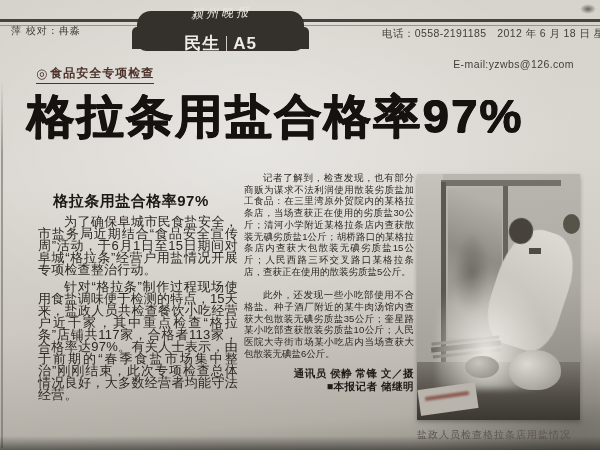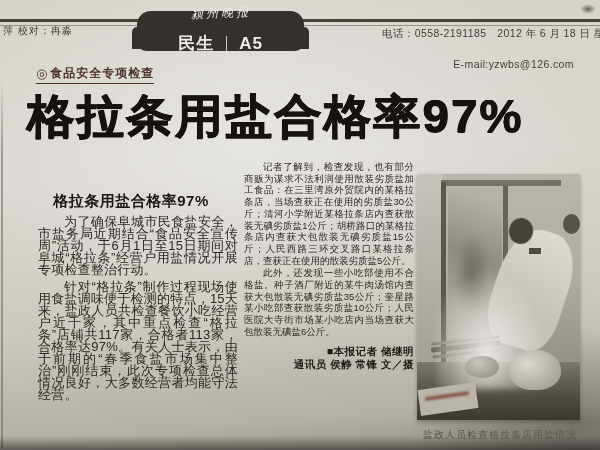--- a/index.html
+++ b/index.html
@@ -17,32 +17,32 @@
   .page::after{ 
     content:""; position:absolute; left:0; right:0; bottom:0; height:14px;
     background:linear-gradient(rgba(30,28,25,0), rgba(30,28,25,.55)); pointer-events:none;
   }
   .left-edge{ position:absolute; left:1px; top:80px; width:2px; height:368px;
     background:linear-gradient(rgba(60,55,48,.0), rgba(60,55,48,.4) 20%, rgba(60,55,48,.35)); }
   .corner-mark{ position:absolute; right:4px; top:4px; width:16px; height:10px;
     background:radial-gradient(ellipse at center, rgba(40,36,32,.65), rgba(40,36,32,0) 70%); }
 
   
-  .editor-note{ position:absolute; left:3px; top:24px; font-size:10px; color:#403b36; letter-spacing:1px; }
+  .editor-note{ position:absolute; left:11px; top:24px; font-size:10px; color:#403b36; letter-spacing:1px; }
   .header-rule{ position:absolute; left:0; top:19px; width:600px; height:3px; background:#46423c; }
   .header-rule-thin{ position:absolute; left:0; top:25px; width:600px; height:1px; background:#97938b; }
   .masthead{
     position:absolute; left:137px; top:11px; width:167px; height:40px;
     background:#34312d; border-radius:14px 14px 9px 9px; z-index:3;
     display:flex; flex-direction:column; align-items:center; justify-content:center;
     box-shadow:-14px 7px 0 -9px #34312d, 14px 7px 0 -9px #34312d;
   }
   .paper-name{ color:#e9e6e0; font-size:12px; font-family:"DejaVu Serif",serif; font-style:italic;
     letter-spacing:3px; transform:rotate(-2deg); line-height:12px; }
-  .section-row{ display:flex; align-items:center; gap:12px; margin-top:13px; }
+  .section-row{ display:flex; align-items:center; gap:6px; margin-top:13px; }
   .section-name,.page-no{ color:#efece6; font-size:17px; font-weight:bold; letter-spacing:1px; }
   .section-divider{ width:1px; height:15px; background:#cfccc6; }
   .contact{ position:absolute; left:382px; top:27px; width:192px; text-align:right;
     font-size:10.5px; color:#423d38; }
   .contact .row1{ letter-spacing:.4px; white-space:nowrap; }
   .contact .row2{ margin-top:17px; letter-spacing:.4px; }
 
   
   .badge{ position:absolute; left:36px; top:65px; font-size:12px; font-weight:bold; color:#4c322a;
     border-bottom:1.5px solid #4c322a; padding-bottom:1px; letter-spacing:1px; display:flex; align-items:center; gap:2px;}
@@ -63,21 +63,21 @@
     font-size:12px; line-height:16.5px; color:#33291f; text-indent:2em; text-align:justify;
     width:186px; margin-left:12px; }
   .sub-left{ text-align:center; font-size:15px; font-weight:bold; color:#1c1813;
     margin-top:16px; letter-spacing:.5px; }
   .body-left p{ font-size:13px; line-height:12px; text-align:justify; text-indent:2em;
     color:#2c2722; margin-top:5px; letter-spacing:.2px;margin-left:14px; }
 
   .col-mid{ position:absolute; left:244px; top:160px; width:170px; }
   .sub-mid{ font-size:13px; font-weight:bold; color:#1c1813; letter-spacing:.3px; white-space:nowrap; }
   .body-mid p{ font-size:9.5px; line-height:11.7px; text-align:justify; text-indent:2em;
-    color:#2c2722; margin-top:1px; }
+    color:#2c2722; margin-top:12px; }
   .byline{ margin-top:7px; text-align:right; font-weight:bold; color:#1e1a15; }
   .byline div{ font-size:10.5px; line-height:13px; letter-spacing:.5px; }
 
   
   .photo{ position:absolute; left:417px; top:174px; width:163px; height:246px; overflow:hidden;
     background:linear-gradient(178deg,#b9b6b0 0%, #aeaba4 45%, #918e87 80%, #6f6c65 100%);
     box-shadow:0 2px 4px rgba(40,36,32,.35); }
   .photo > div{ position:absolute; }
   .ph-wall{ left:0; top:0; width:26px; height:200px; background:linear-gradient(#c6c3bc,#a29f98); }
   .ph-frame1{ left:24px; top:8px; width:5px; height:190px; background:#5b5851; }
@@ -101,21 +101,21 @@
   .ph-kettle{ left:92px; top:176px; width:52px; height:40px; border-radius:50% 50% 45% 45%;
     background:radial-gradient(ellipse at 35% 35%, #dcd9d2, #a3a099 80%); filter:blur(.4px); }
   .ph-pot{ left:48px; top:182px; width:34px; height:22px; border-radius:50%;
     background:radial-gradient(ellipse at 40% 30%, #c9c6bf, #8b8881); filter:blur(.5px); }
   .ph-banner{ left:2px; top:212px; width:58px; height:26px; background:#b9b5ac;
     transform:rotate(-8deg); filter:blur(.6px); }
   .ph-banner-txt{ left:8px; top:220px; width:44px; height:4px; background:#8d5a50; filter:blur(1px); transform:rotate(-8deg); }
   .ph-sticks{ left:14px; top:170px; width:70px; height:5px; background:#6d6961;
     transform:rotate(-6deg); box-shadow:0 7px 0 -1px #7d7971, 0 -6px 0 -1px #87837b; filter:blur(.4px); }
 
-  .caption{ position:absolute; left:417px; top:428px; width:166px; text-align:center;
+  .caption{ position:absolute; left:417px; top:428px; width:166px; text-align:left;
     font-size:10px; color:#5c574f; letter-spacing:1px; white-space:nowrap; }
 </style>
 </head>
 <body>
 
 <div class="page">
 
   <div class="left-edge"></div>
   <div class="corner-mark"></div>
 
@@ -150,22 +150,22 @@
       <p>针对“格拉条”制作过程现场使用食盐调味便于检测的特点，15天来，盐政人员共检查餐饮小吃经营户近千家，其中重点检查“格拉条”店铺共117家，合格者113家，合格率达97%。有关人士表示，由于前期的“春季食盐市场集中整治”刚刚结束，此次专项检查总体情况良好，大多数经营者均能守法经营。</p>
     </div>
   </div>
 
   <div class="col-mid">
     <div class="body-mid">
       <p>记者了解到，检查发现，也有部分商贩为谋求不法利润使用散装劣质盐加工食品：在三里湾原外贸院内的某格拉条店，当场查获正在使用的劣质盐30公斤；清河小学附近某格拉条店内查获散装无碘劣质盐1公斤；胡桥路口的某格拉条店内查获大包散装无碘劣质盐15公斤；人民西路三环交叉路口某格拉条店，查获正在使用的散装劣质盐5公斤。</p>
       <p>此外，还发现一些小吃部使用不合格盐。种子酒厂附近的某牛肉汤馆内查获大包散装无碘劣质盐35公斤；奎星路某小吃部查获散装劣质盐10公斤；人民医院大寺街市场某小吃店内当场查获大包散装无碘盐6公斤。</p>
     </div>
     <div class="byline">
+      <div>通讯员 侯静 常锋 文／摄</div>
       <div>■本报记者 储继明</div>
-      <div>通讯员 侯静 常锋 文／摄</div>
     </div>
   </div>
 
   <div class="photo">
     <div class="ph-wall"></div>
     <div class="ph-lintel"></div>
     <div class="ph-frame1"></div>
     <div class="ph-glass"></div>
     <div class="ph-glass-dark"></div>
     <div class="ph-frame2"></div>

